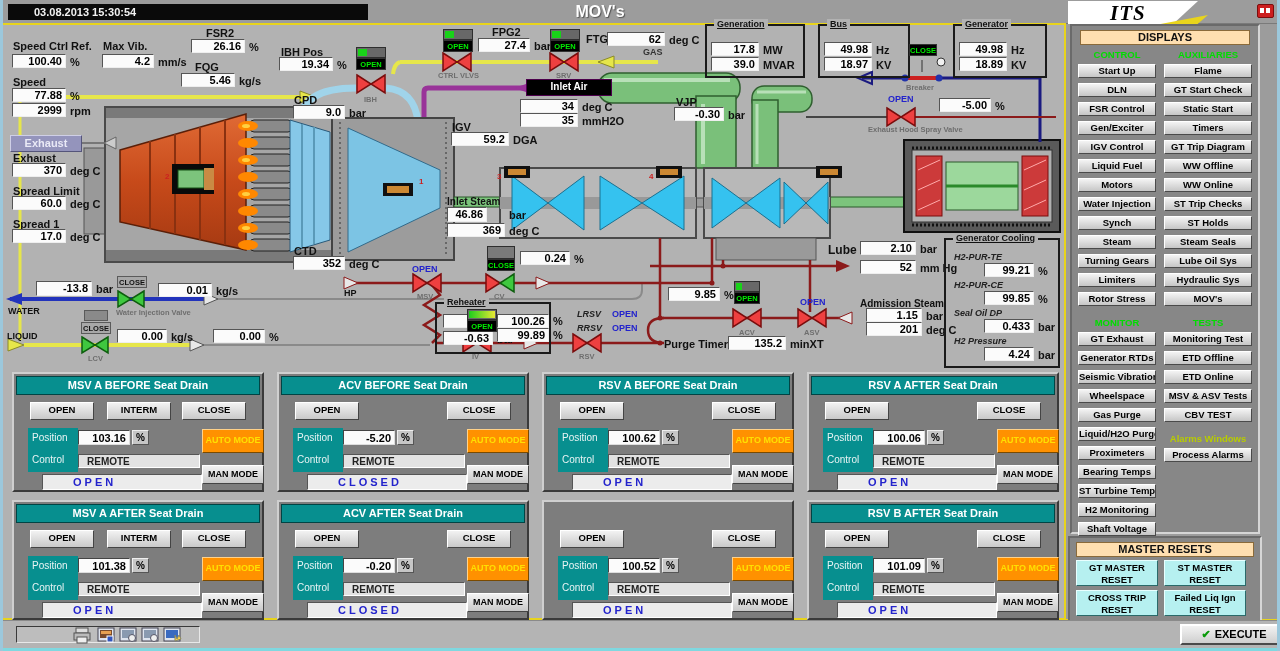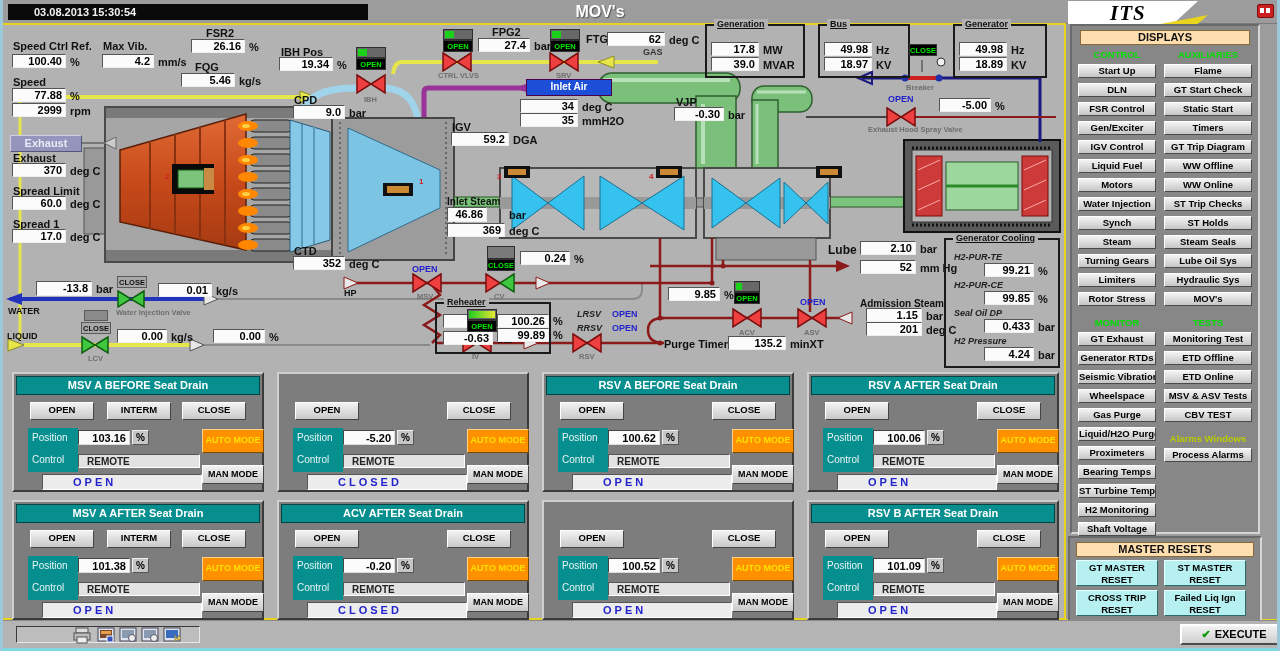--- a/index.html
+++ b/index.html
@@ -13,21 +13,21 @@
   .it{position:absolute;font:italic bold 9px "Liberation Sans",sans-serif;color:#222;white-space:nowrap;}
   .bl{position:absolute;font:bold 9px "Liberation Sans",sans-serif;color:#2323cc;white-space:nowrap;}
   .vb{position:absolute;height:14px;line-height:13px;background:#fbfbfb;border:1px solid;
       border-color:#555 #eee #eee #555;box-sizing:border-box;font:bold 11px "Liberation Sans",sans-serif;
       text-align:right;padding:0 3px;color:#000;}
   .grp{position:absolute;border:2px solid #1a1a1a;}
   .grp-t{position:absolute;top:-7px;left:7px;background:#b2b2b2;padding:0 3px;
       font:bold 9px "Liberation Sans",sans-serif;text-decoration:underline;color:#111;white-space:nowrap;}
   .tag-exh{position:absolute;background:#9494bc;border:1px solid;border-color:#cfcfe6 #55557a #55557a #cfcfe6;
       color:#e9e9f6;font:bold 11px "Liberation Sans",sans-serif;text-align:center;}
-  .tag-air{position:absolute;background:#1d4ed8;color:#fff;font:bold 10px "Liberation Sans",sans-serif;
+  .tag-air{position:absolute;background:#000000;color:#fff;font:bold 10px "Liberation Sans",sans-serif;
       text-align:center;border:1px solid #4c004c;}
   .ind{position:absolute;width:30px;}
   .ind-top{height:11px;background:#686868;border:1px solid #2e2e2e;position:relative;box-sizing:border-box;}
   .ind-fill{position:absolute;left:1px;top:1px;bottom:1px;background:#19d219;}
   .ind-grad{position:absolute;left:1px;top:1px;right:1px;bottom:1px;background:linear-gradient(90deg,#1ecc1e,#e8e833);}
   .ind-bot{height:12px;background:#000;color:#00ee00;font:bold 7.5px "Liberation Sans",sans-serif;
       text-align:center;line-height:12px;border:1px solid #333;box-sizing:border-box;}
   .ind-gray{position:absolute;background:#a8a8a8;border:1px solid #5a5a5a;color:#111;
       font:bold 7.5px "Liberation Sans",sans-serif;text-align:center;line-height:11px;box-sizing:border-box;}
   
@@ -596,20 +596,21 @@
   <div class="vp-lbl" style="left:18px;top:58px">Position</div>
   <div class="vp-lbl" style="left:18px;top:80px">Control</div>
   <div class="vp-val">103.16</div>
   <div class="vp-pct">%</div>
   <div class="vp-auto">AUTO MODE</div>
   <div class="vp-ctl">REMOTE</div>
   <div class="vp-man">MAN MODE</div>
   <div class="vp-st">OPEN</div>
 </div>
 <div class="vp" style="left:277px;top:372px">
+  <div class="vp-h">ACV BEFORE Seat Drain</div>
   <div class="vp-btn" style="left:16px">OPEN</div>
   <div class="vp-btn" style="left:168px">CLOSE</div>
   <div class="vp-teal"></div>
   <div class="vp-lbl" style="left:18px;top:58px">Position</div>
   <div class="vp-lbl" style="left:18px;top:80px">Control</div>
   <div class="vp-val">-5.20</div>
   <div class="vp-pct">%</div>
   <div class="vp-auto">AUTO MODE</div>
   <div class="vp-ctl">REMOTE</div>
   <div class="vp-man">MAN MODE</div>

